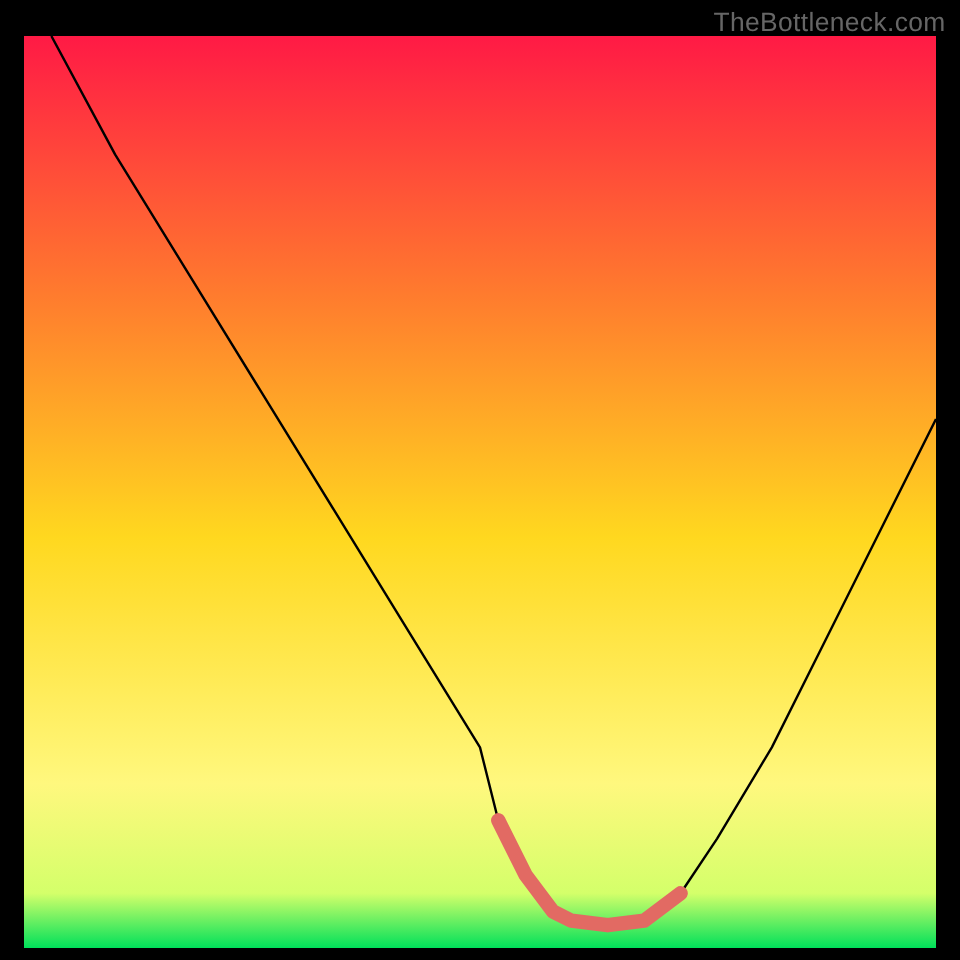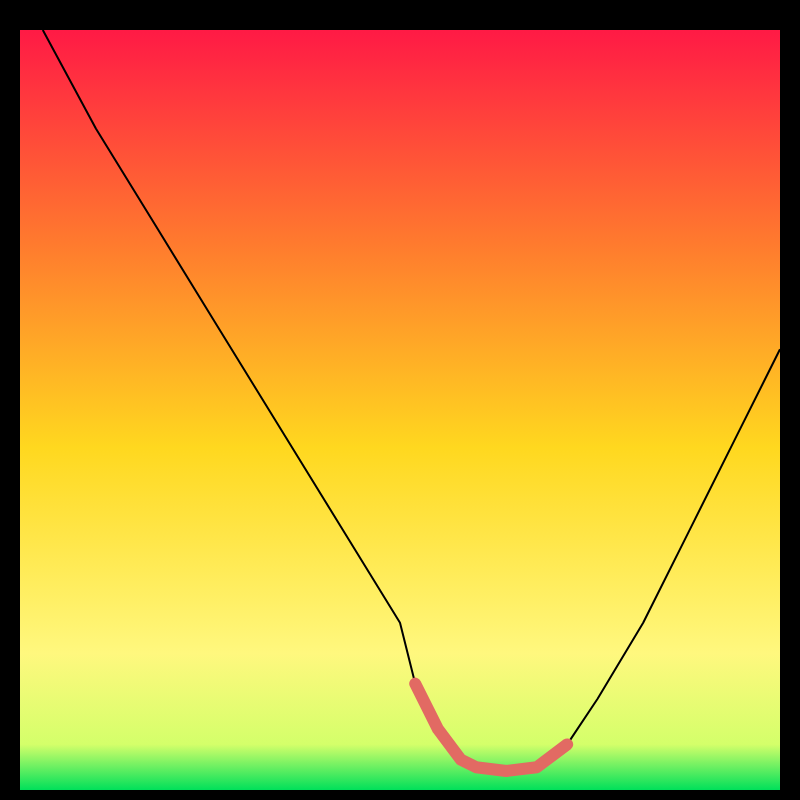--- a/index.html
+++ b/index.html
@@ -36,20 +36,21 @@
     overflow: hidden;
   }
   svg {
     display: block;
   }
 </style>
 </head>
 <body>
 <div class="outer">
 
+  <div class="watermark">TheBottleneck.com</div>
 
   <div class="plot-area">
     <svg id="plot-svg" width="760" height="760" viewBox="0 0 760 760" preserveAspectRatio="none">
         <defs>
           <linearGradient id="bg-grad" x1="0" y1="0" x2="0" y2="1">
             <stop offset="0%" stop-color="#ff1a45"></stop>
             <stop offset="28.000000000000004%" stop-color="#ff7a2e"></stop>
             <stop offset="55.00000000000001%" stop-color="#ffd81f"></stop>
             <stop offset="82%" stop-color="#fff87e"></stop>
             <stop offset="94%" stop-color="#d4ff6a"></stop>

